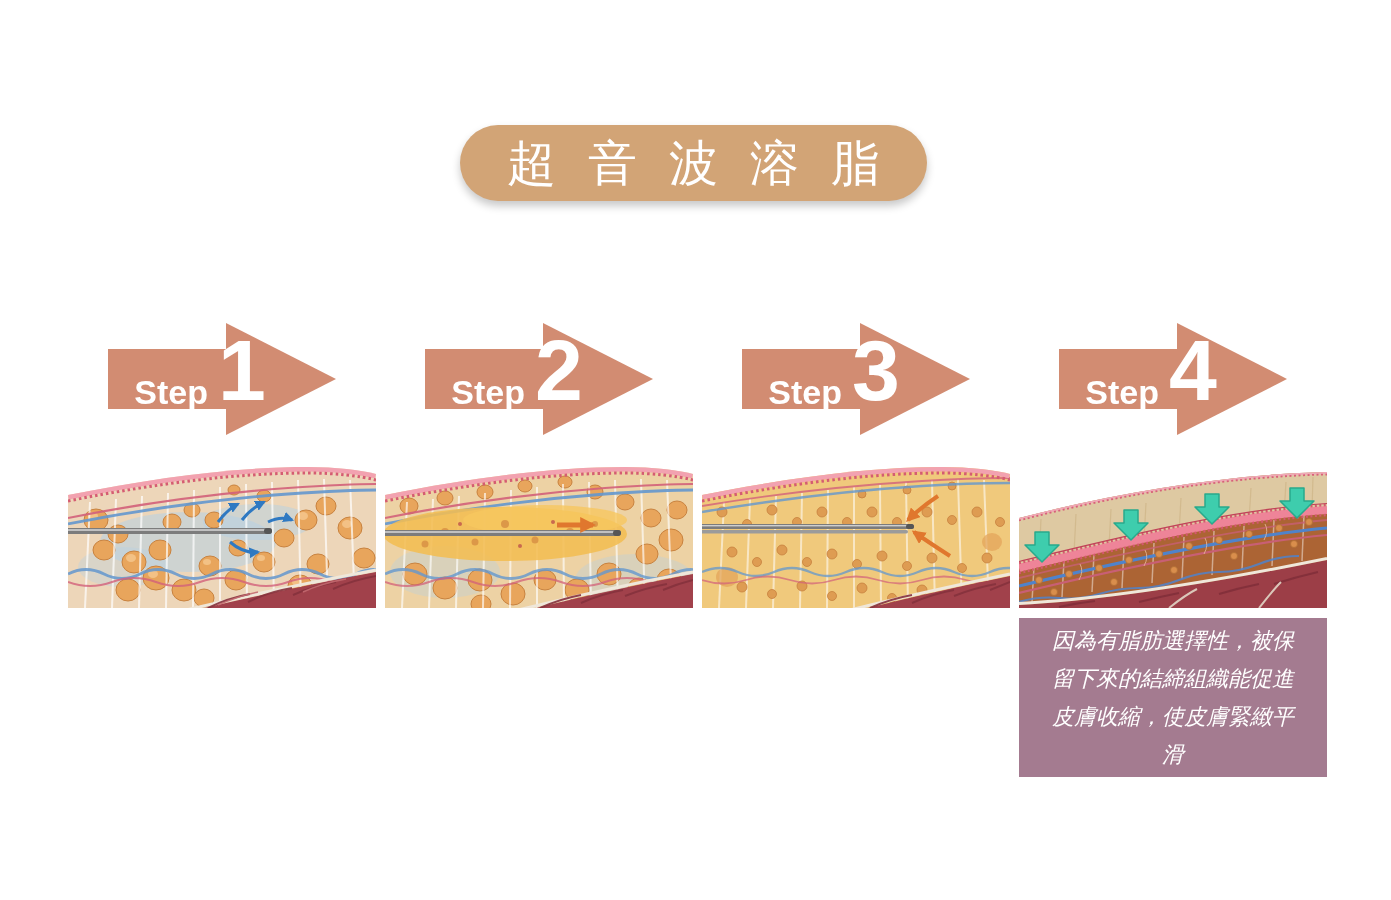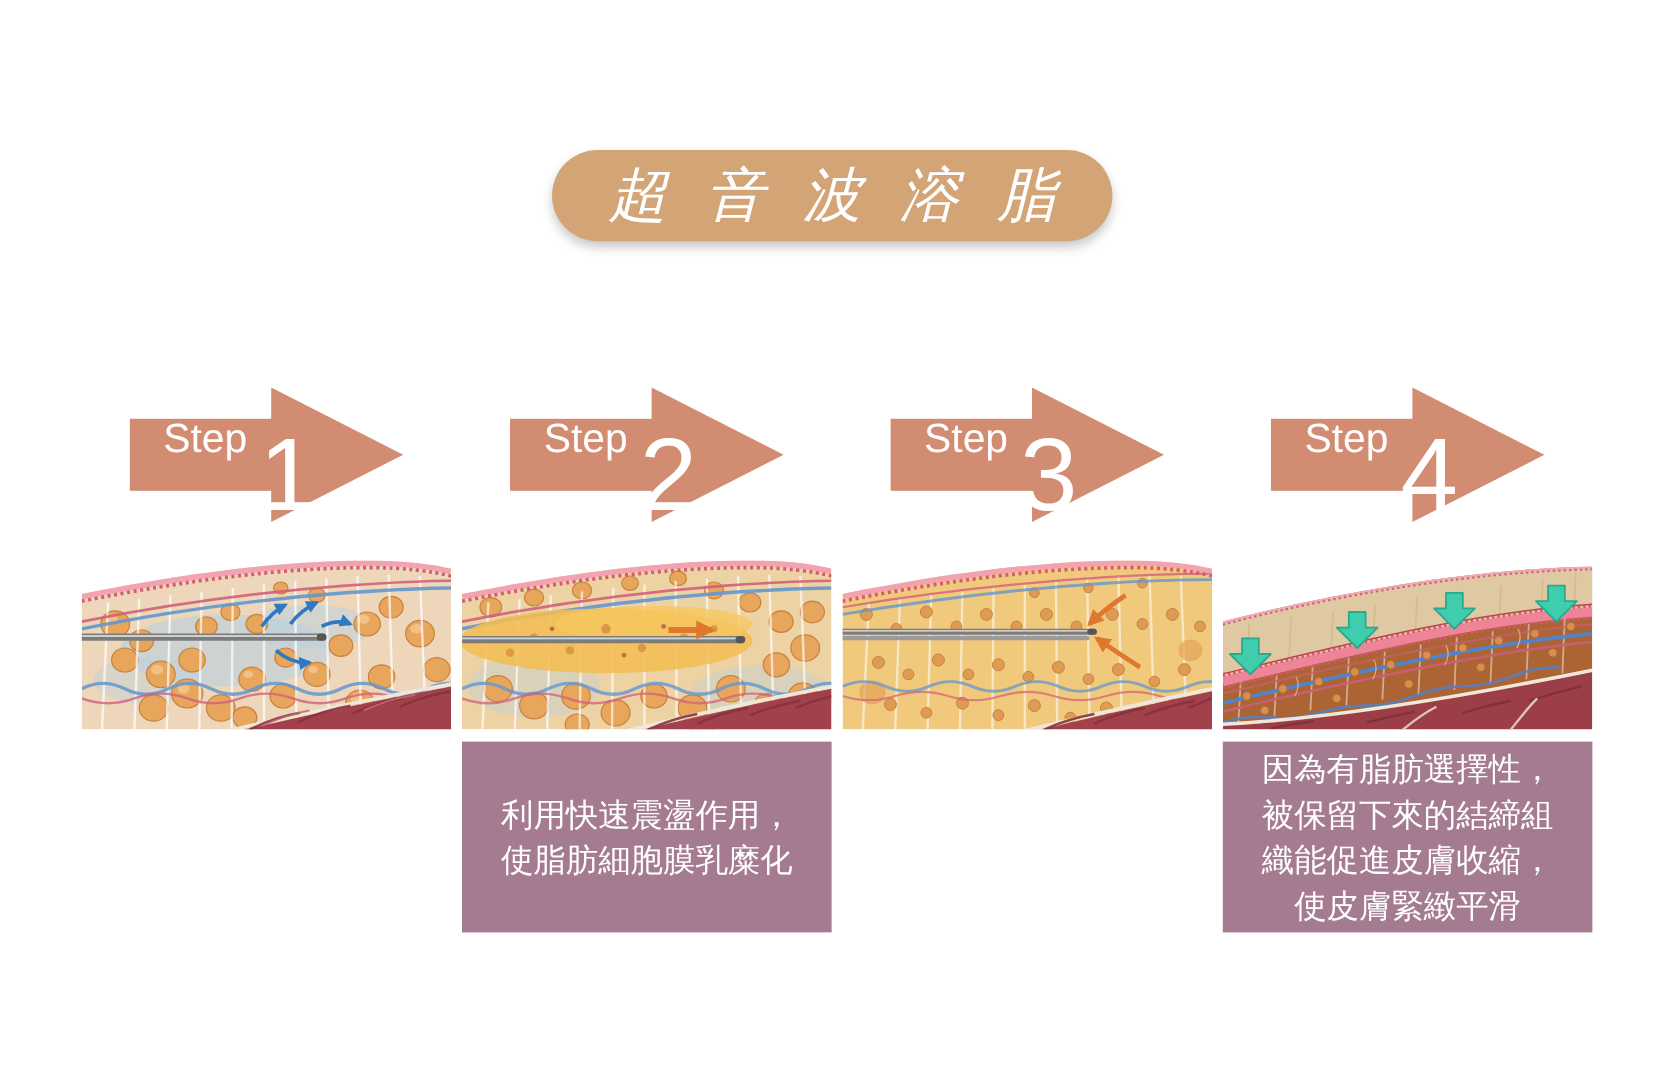--- a/index.html
+++ b/index.html
@@ -12,49 +12,48 @@
   html,body{margin:0;padding:0;}
   body{
     width:1391px;height:900px;background:#FFFFFF;position:relative;overflow:hidden;
     font-family:"Liberation Sans","DejaVu Sans",sans-serif;
   }
   .title-pill{
     position:absolute;left:460px;top:125px;width:467px;height:76px;
     background:var(--pill-bg);border-radius:38px;
     display:flex;align-items:center;justify-content:center;
     box-shadow:0 5px 9px rgba(0,0,0,0.22);
-    font-style:italic;
   }
   .title-pill span{
     color:var(--white);font-size:49px;font-weight:500;
     letter-spacing:32px;margin-right:-32px;white-space:nowrap;line-height:1;
   }
   .columns{
     position:absolute;left:68px;top:323px;width:1259px;
     display:flex;gap:9px;
   }
   .column{width:308px;display:flex;flex-direction:column;}
   .arrow-zone{position:relative;height:112px;margin-bottom:27px;}
   .arrow-zone svg{position:absolute;left:40px;top:0;}
   .step-label{
     position:absolute;left:52px;top:26px;width:160px;height:60px;
-    display:flex;align-items:flex-start;justify-content:center;gap:10px;
-    color:var(--white);white-space:nowrap;
+    display:flex;align-items:flex-end;justify-content:center;gap:10px;
+    color:var(--white);white-space:nowrap;font-weight:bold;
   }
   .step-word{font-size:34px;line-height:1;}
   .step-num{font-size:86px;line-height:1;transform:translateY(4px);}
   .illu{height:146px;}
   .illu svg{display:block;width:308px;height:146px;}
   .caption{
     margin-top:10px;height:159px;background:var(--caption-bg);
     display:flex;align-items:center;justify-content:center;text-align:center;
     padding:0 17px;
   }
   .caption p{
-    margin:12px;color:var(--white);font-size:27px;line-height:38px;font-weight:500;
+    margin:12px;color:var(--white);font-size:22px;line-height:38px;font-weight:500;font-style:italic;
   }
 </style>
 </head>
 <body>
 
 <div class="title-pill">
   <span>超音波溶脂</span>
 </div>
 
 <div class="columns">
@@ -273,23 +272,20 @@
           <use href="#top2" transform="translate(0,-5)" stroke="#C34B61" stroke-width="1.3"></use>
           <g>
             <rect x="-4" y="68" width="240" height="6" rx="3" fill="#7C7C7C"></rect>
             <rect x="-4" y="69.2" width="238" height="1.6" fill="#DCDCDC" opacity="0.9"></rect>
             <rect x="228" y="68" width="8" height="6" rx="3" fill="#565656"></rect>
           </g>
           <path d="M172,63 L208,63" stroke="#E0772E" stroke-width="5" fill="none" marker-end="url(#ao2)"></path>
         </g>
       </svg>
     </div>
-    <div class="caption">
-      <p>利用快速震盪作用，使脂肪細胞膜乳糜化</p>
-    </div>
   </div>
 
   <div class="column">
     <div class="arrow-zone">
       <svg width="228" height="112" viewBox="0 0 228 112">
         <rect x="0" y="26" width="120" height="60" fill="#D28C72"></rect>
         <polygon points="118,0 228,56 118,112" fill="#D28C72"></polygon>
       </svg>
       <div class="step-label">
         <span class="step-word">Step</span>

